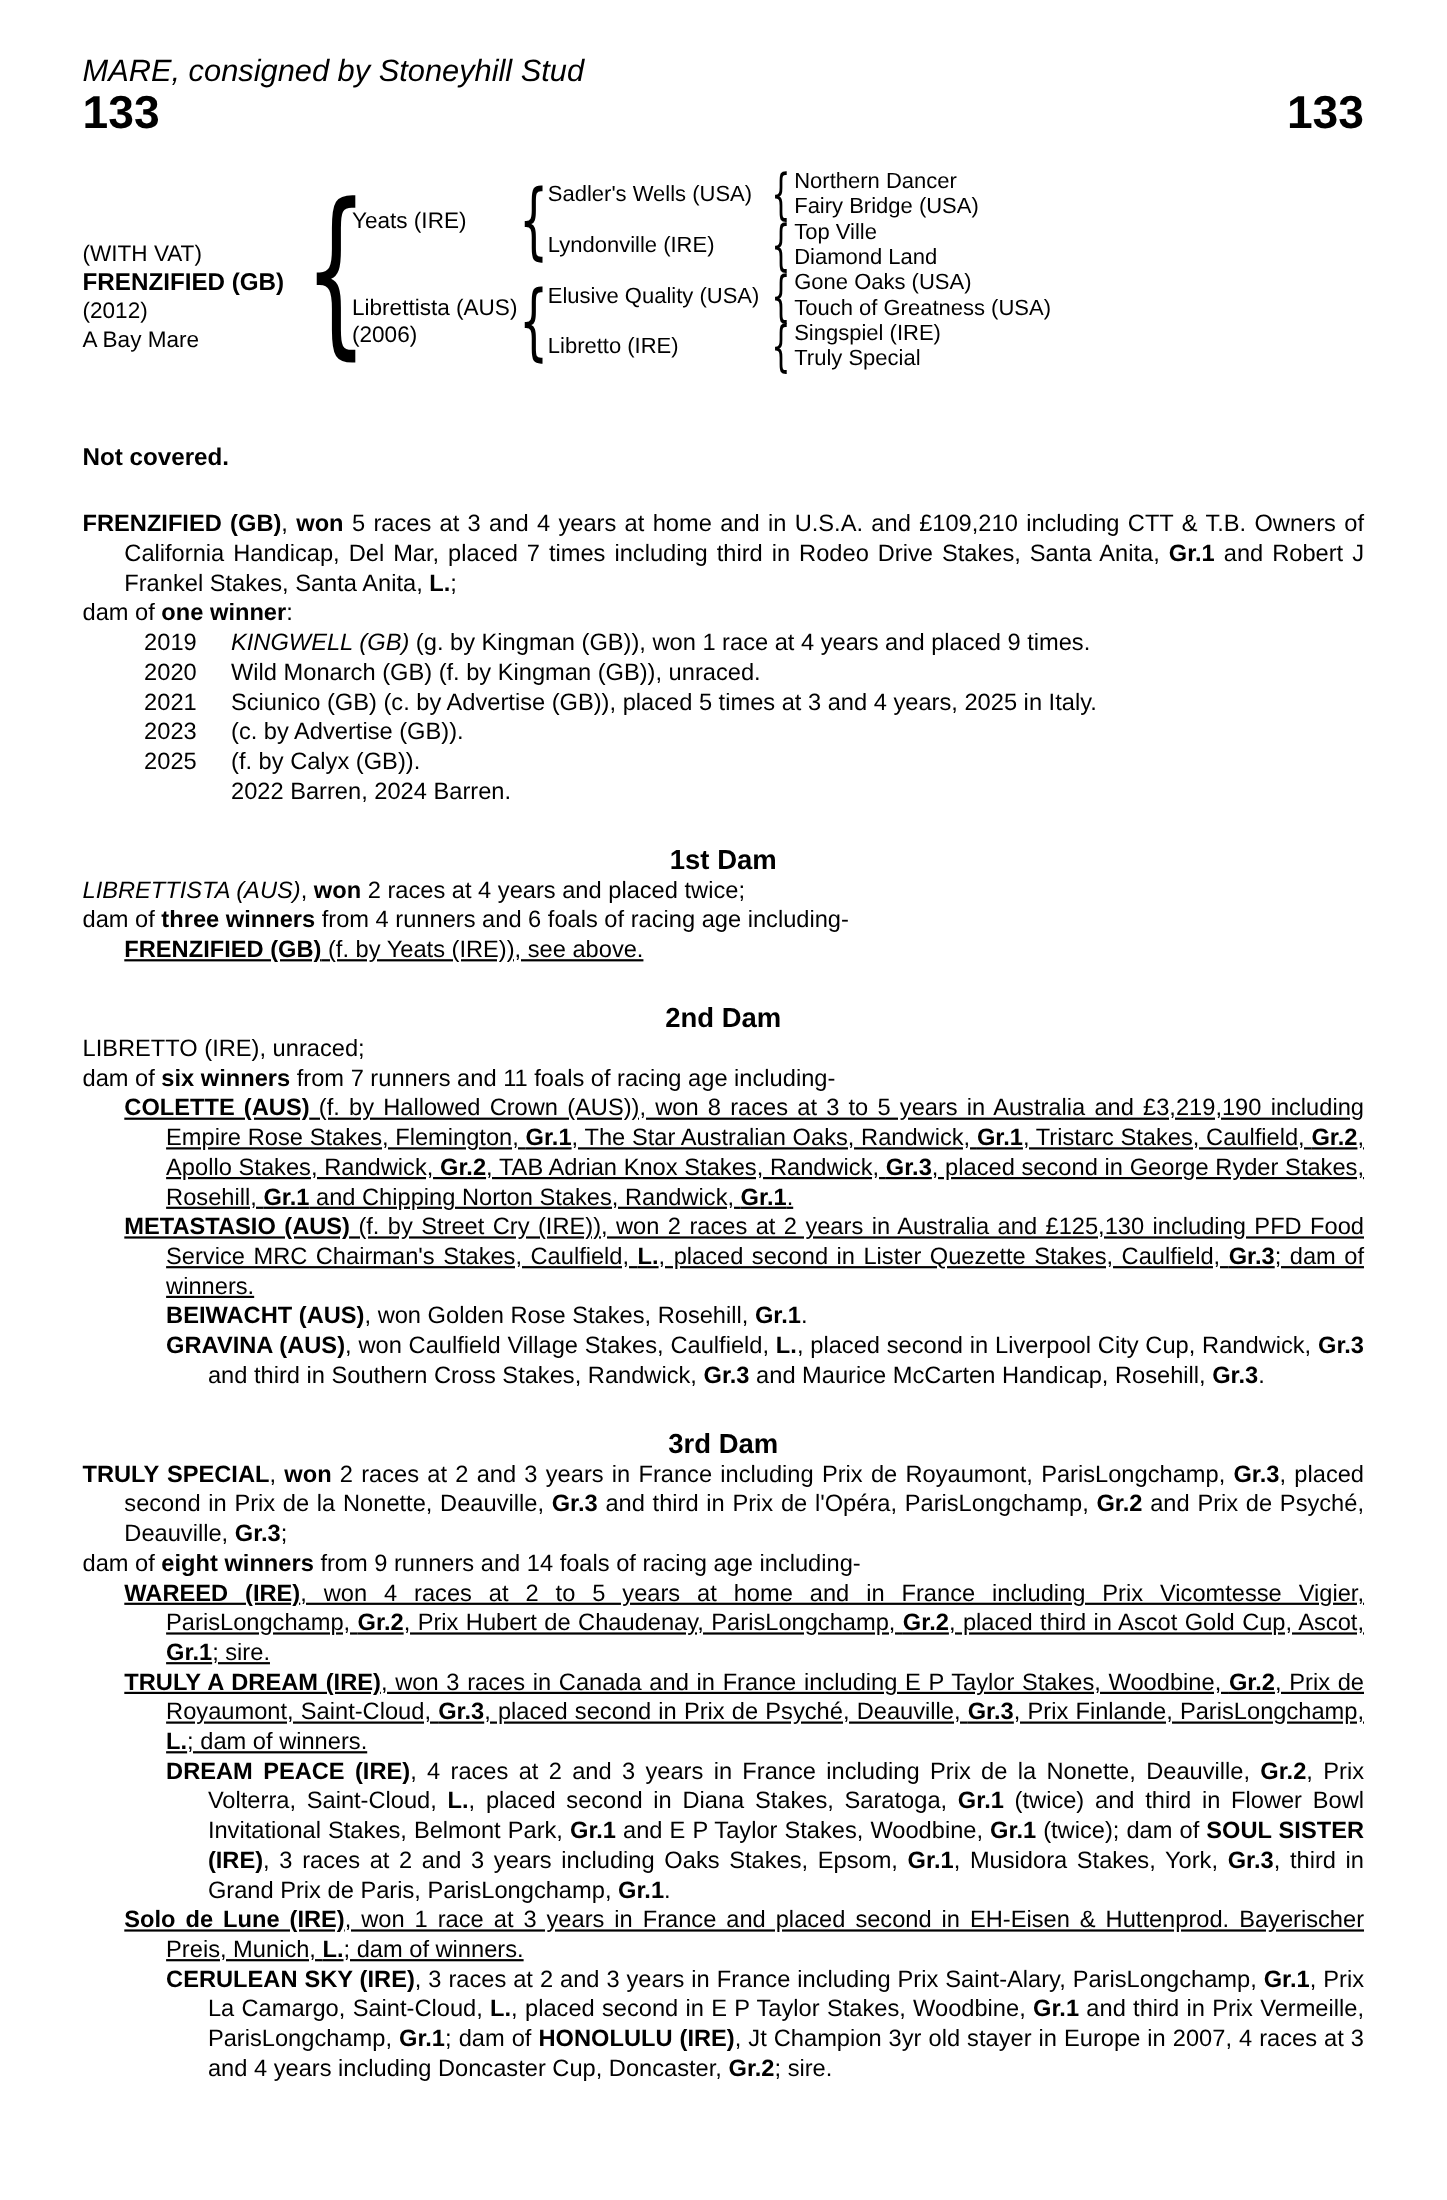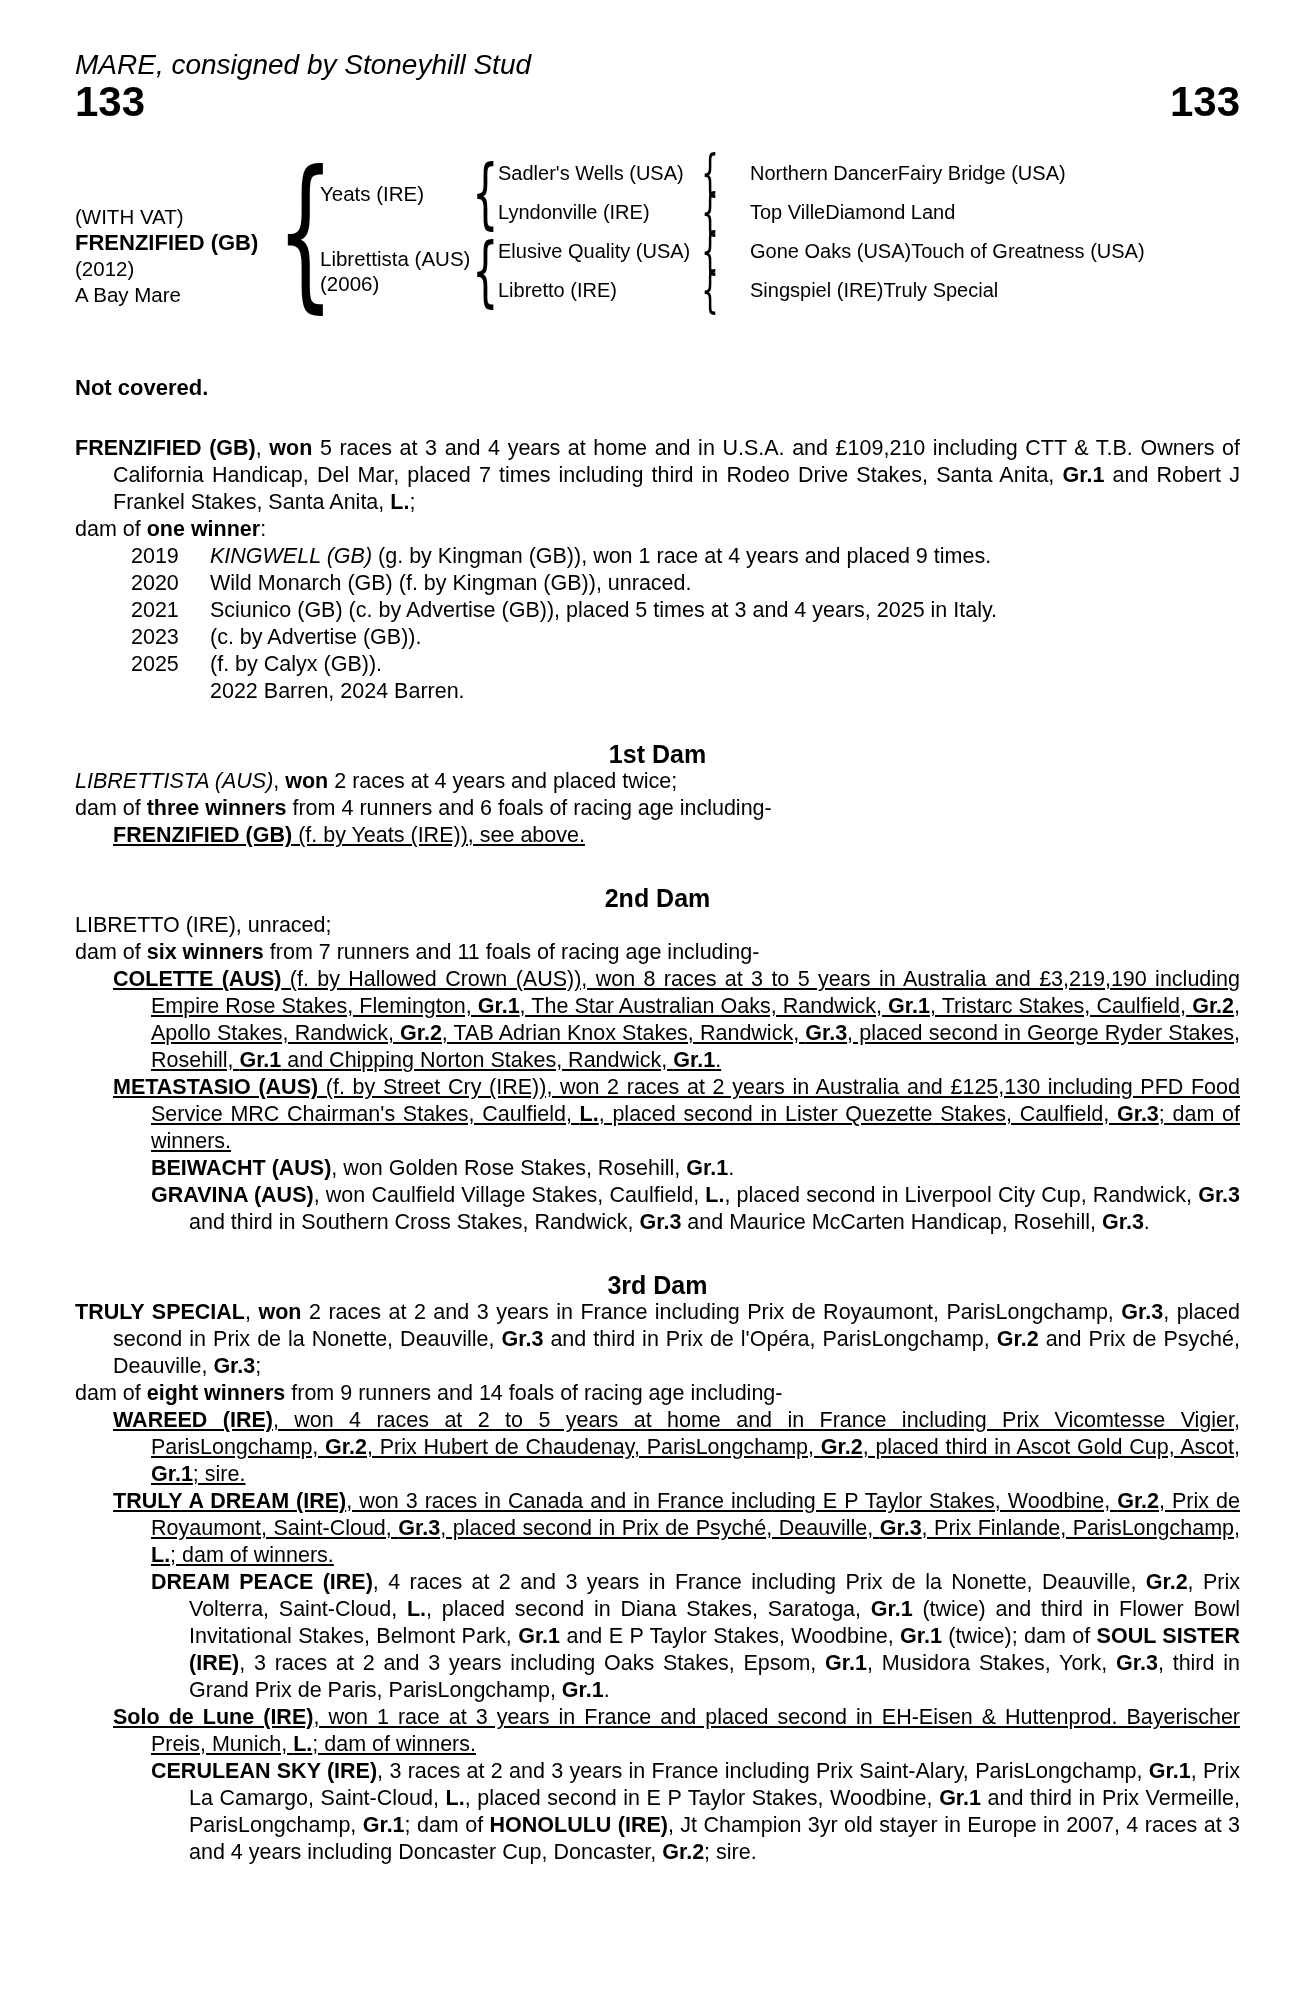--- a/index.html
+++ b/index.html
@@ -11,21 +11,21 @@
   
   .ped{margin-top:30px;display:flex;align-items:center;font-size:20px;}
   .ped-subject{width:215px;line-height:26px;font-size:20.5px;margin-top:48px;}
   .subj-name{font-weight:bold;font-size:22px;}
   .ped-tree{display:flex;flex-direction:column;}
   .ped-half{display:flex;align-items:center;}
   .gen1{width:152px;line-height:25px;font-size:20.5px;white-space:nowrap;}
   .gen2col{display:flex;flex-direction:column;}
   .gen2grp{display:flex;align-items:center;}
   .gen2name{width:200px;font-size:20px;white-space:nowrap;}
-  .gen3col{display:flex;margin-left:28px;}
+  .gen3col{display:flex;flex-direction:column;}
   .g3{height:23px;line-height:23px;font-size:20px;white-space:nowrap;}
   .brace{align-self:stretch;display:flex;align-items:center;justify-content:center;overflow:visible;}
   .brace span{display:block;line-height:.78;transform:scaleX(.55);font-weight:400;font-family:"DejaVu Sans",sans-serif;}
   .brace-lg{width:30px;}.brace-lg span{font-size:165px;}
   .brace-md{width:26px;}.brace-md span{font-size:76px;}
   .brace-sm{width:24px;}.brace-sm span{font-size:50px;}
   
   .covering{margin-top:64px;text-align:left;font-weight:bold;font-size:22px;line-height:27px;}
   
   .bodytext{margin-top:34px;font-size:21.5px;line-height:27px;}

